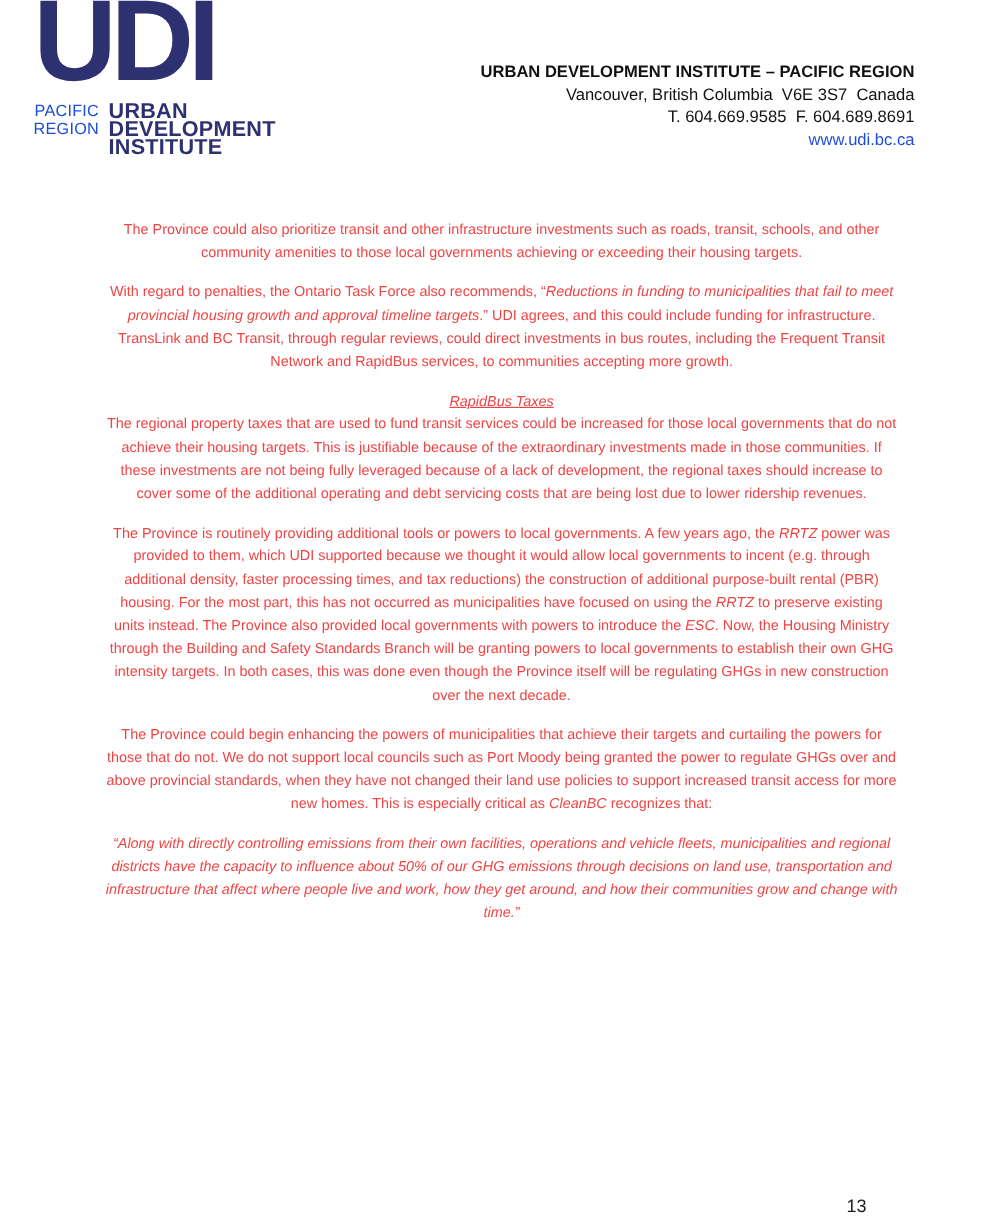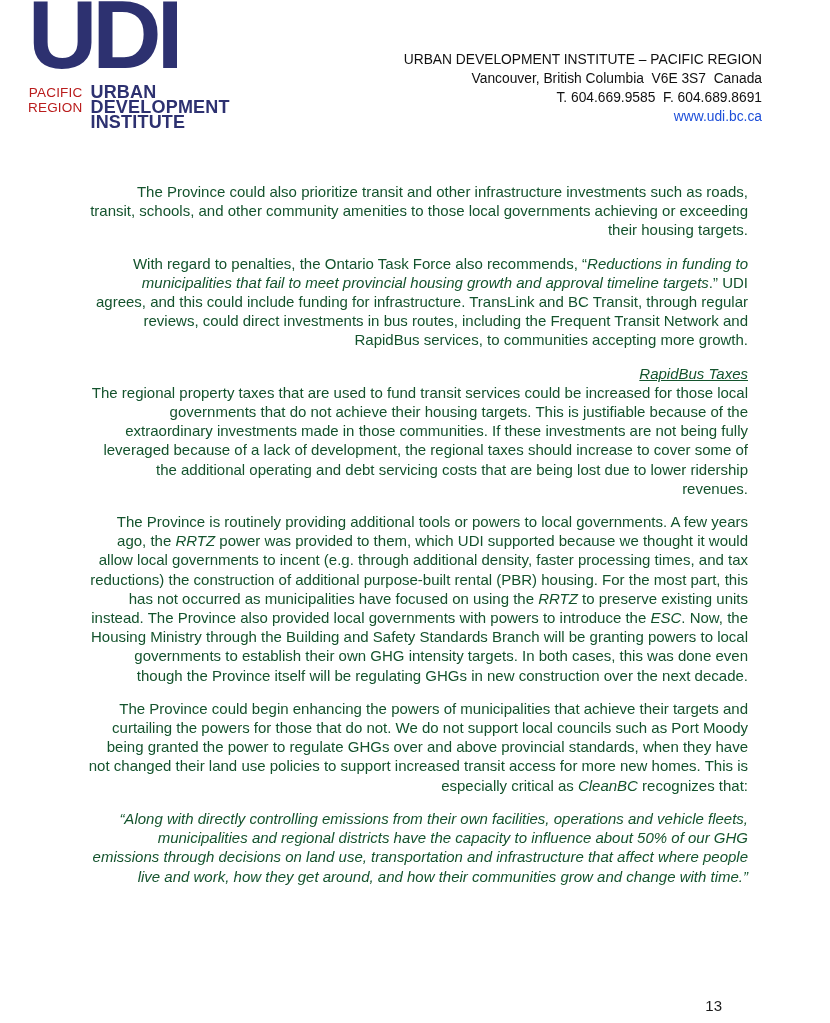--- a/index.html
+++ b/index.html
@@ -21,45 +21,45 @@
   }
   .logo-sub { display: flex; gap: 8px; align-items: flex-start; }
   .logo-region { text-align: right; font-size: 13.5px; line-height: 15px; letter-spacing: 0.2px; }
   .logo-name  { font-weight: bold; font-size: 18px; line-height: 15px; letter-spacing: 0.2px; }
 
   
   .address {
     position: absolute; top: 50px; right: 68px;
     text-align: right; font-size: 13.8px; line-height: 19px; color: #111111;
   }
-  .address .org { font-weight: normal; }
+  .address .org { font-weight: bold; }
   .address a { text-decoration: none; cursor: pointer; }
 
   
   main {
     position: absolute; left: 88px; top: 182px; width: 660px;
-    font-size: 15px; line-height: 19.2px; color: #14532d;
-    text-align: right;
+    font-size: 12px; line-height: 19.2px; color: #ef4444;
+    text-align: center;
   }
   main p { margin: 0 0 14px 0; }
   main p.heading { margin-bottom: 0; }
   .it { font-style: italic; }
   .un { text-decoration: underline; }
 
   .page-number { position: absolute; top: 997px; right: 108px; font-size: 15px; color: #1c1c1c; }
 </style>
 </head>
 <body>
 
 <div class="page">
 
   <div class="logo">
     <div class="logo-acronym" style="color: rgb(45, 49, 112);">UDI</div>
     <div class="logo-sub">
-      <div class="logo-region" style="color: #b91c1c;">
+      <div class="logo-region" style="color: #1d4ed8;">
         <div>PACIFIC</div>
         <div>REGION</div>
       </div>
       <div class="logo-name" style="color: rgb(45, 49, 112);">
         <div>URBAN</div>
         <div>DEVELOPMENT</div>
         <div>INSTITUTE</div>
       </div>
     </div>
   </div>

